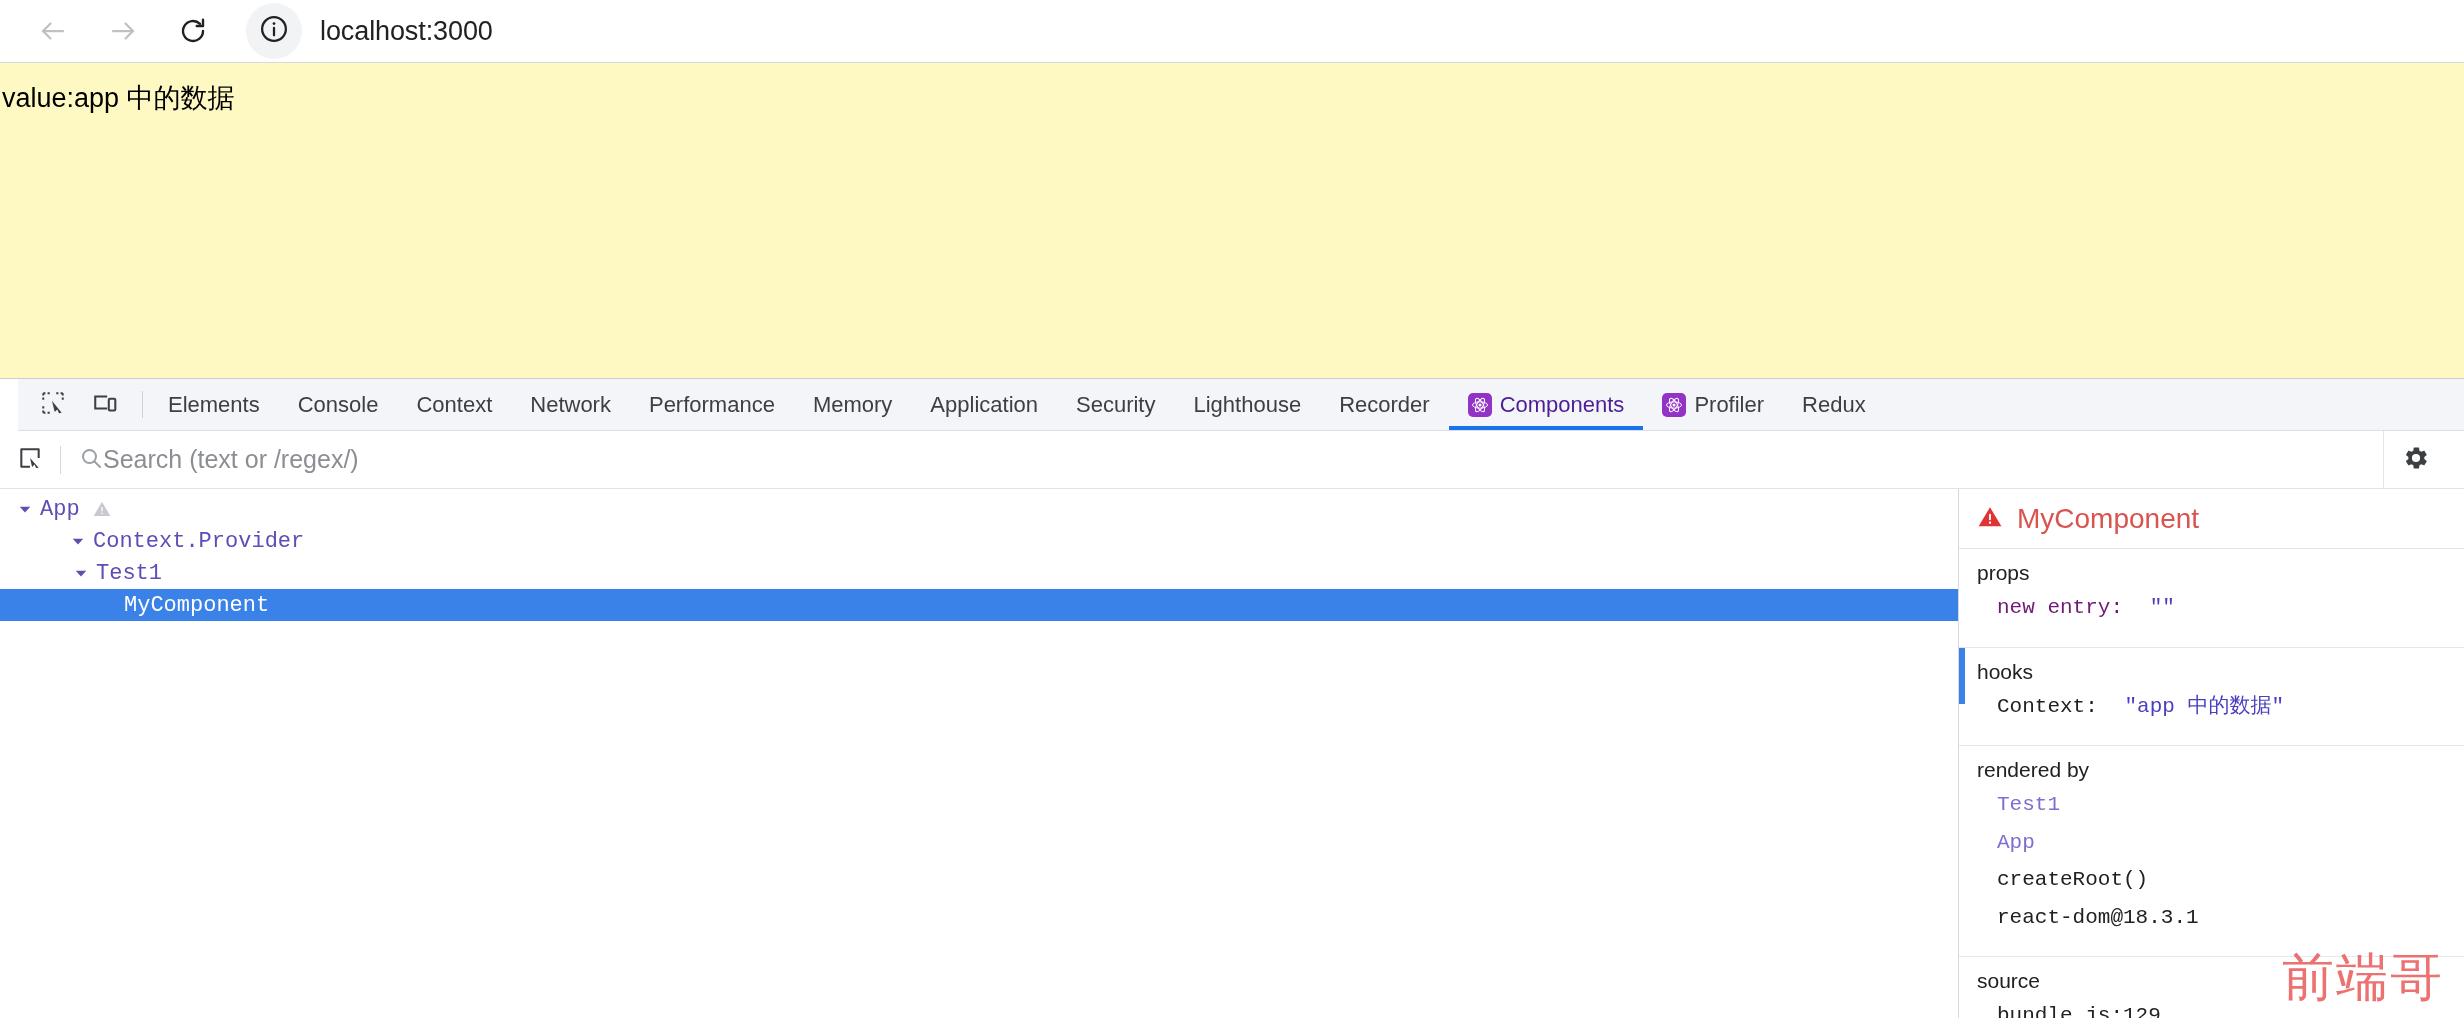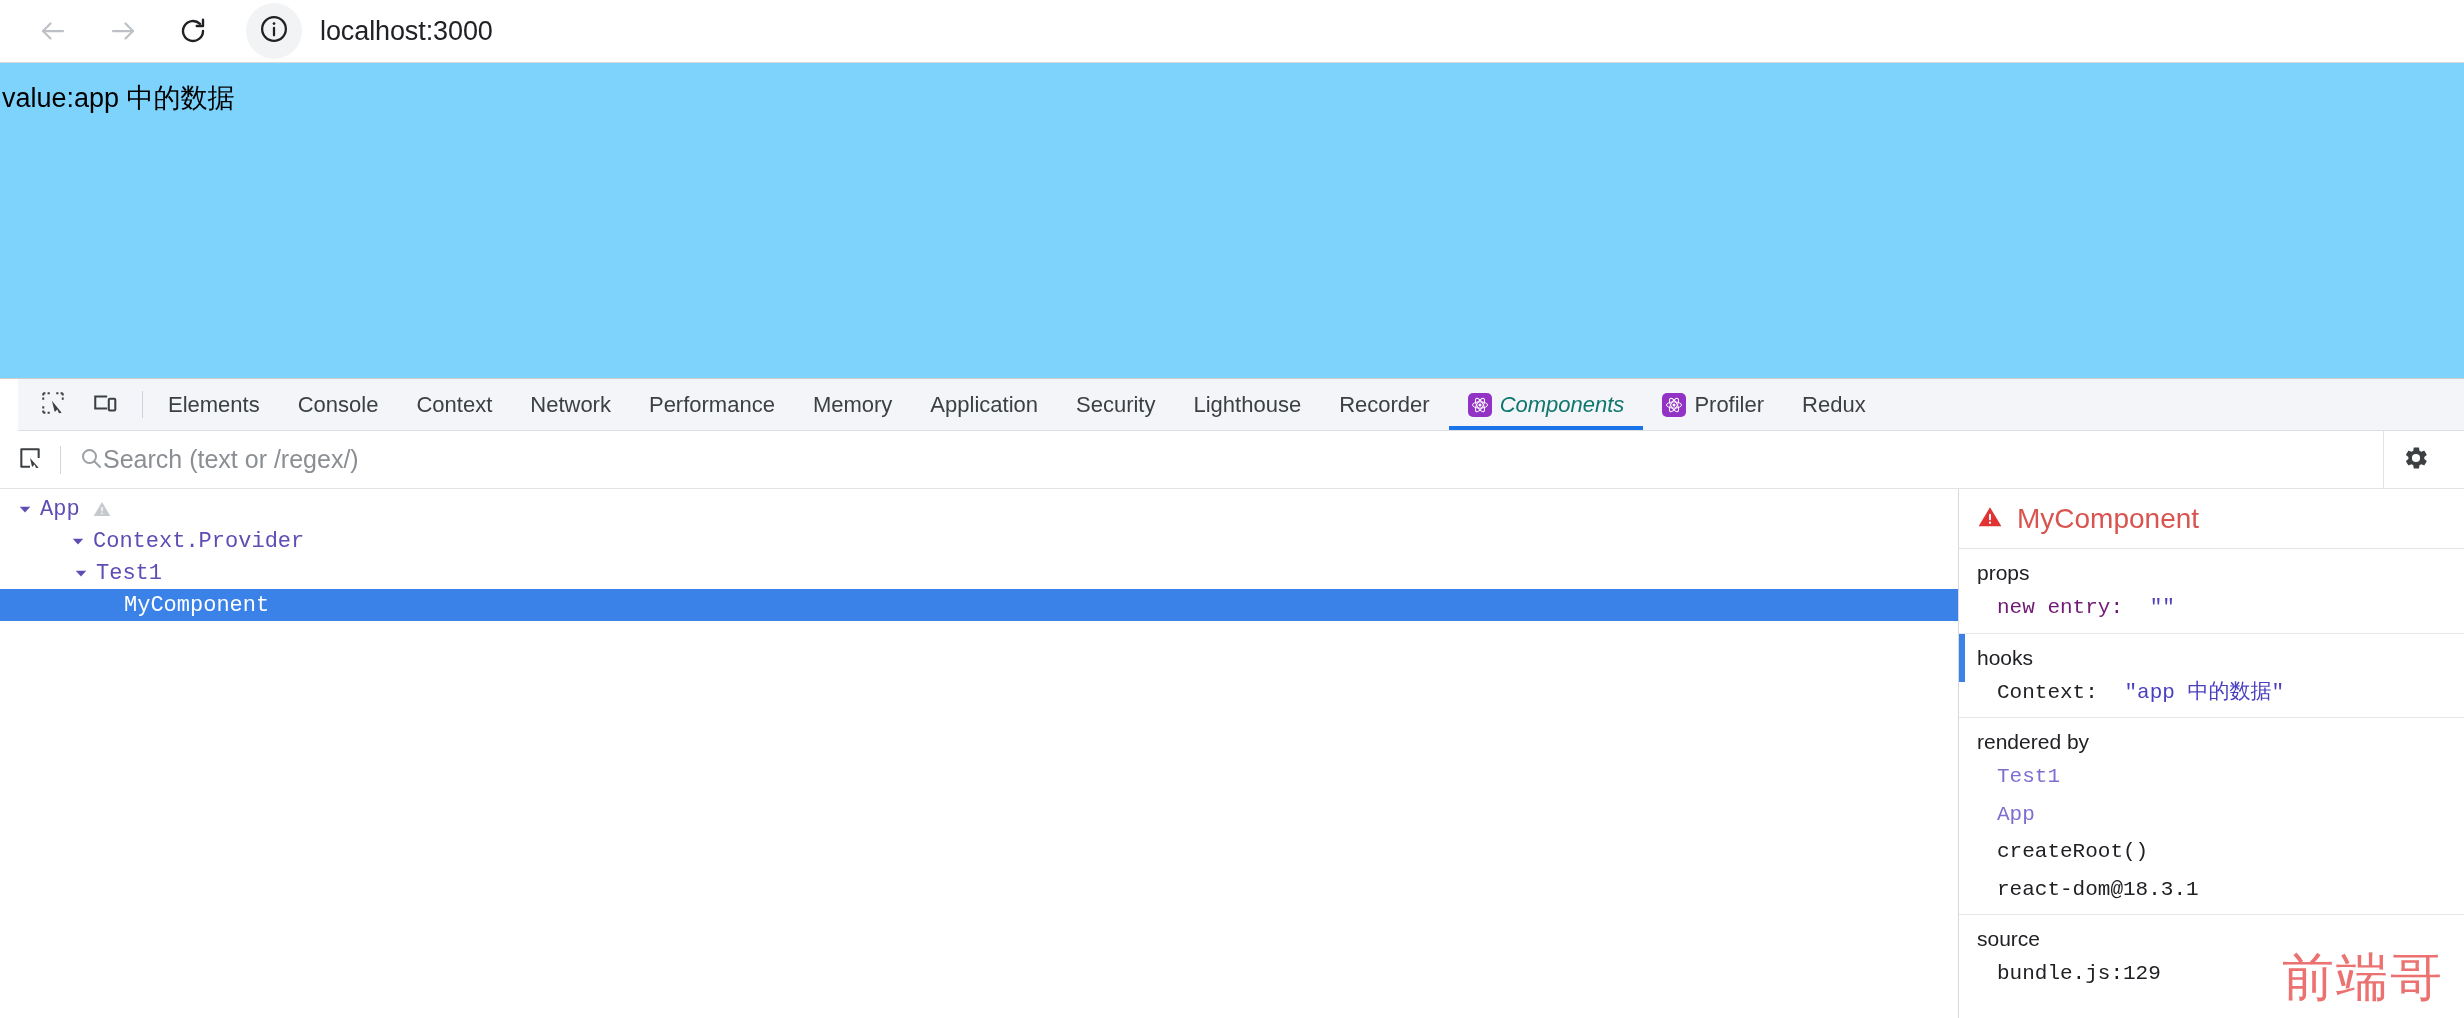--- a/index.html
+++ b/index.html
@@ -49,21 +49,21 @@
   }
   .chrome-sep {
     height: 1px;
     background: #d9dadc;
     width: 100%;
   }
 
   
   .page-viewport {
     height: 315px;
-    background: #7dd3fc;
+    background: #fef9c3;
     padding: 18px 0 0 0;
   }
   .page-text {
     font-size: 27px;
     color: #000000;
     line-height: 1.3;
     padding-left: 2px;
   }
 
   
@@ -107,21 +107,21 @@
   .dt-tab {
     display: flex;
     align-items: center;
     gap: 8px;
     padding: 0 19px;
     font-size: 22px;
     color: #3c4043;
     white-space: nowrap;
     position: relative;
   }
-  .dt-tab.active { color: #0f766e; font-style: italic; }
+  .dt-tab.active { color: #4c1d95; }
   .dt-tab.active::after {
     content: "";
     position: absolute;
     left: 0; right: 0; bottom: 0;
     height: 4px;
     background: #1a73e8;
   }
   .react-badge {
     width: 24px; height: 24px;
     border-radius: 5px;
@@ -227,21 +227,21 @@
     padding: 0 18px;
     border-bottom: 1px solid #e3e4e6;
   }
   .dp-title {
     font-size: 28px;
     color: #d9534f;
     white-space: nowrap;
   }
   .dp-section {
     border-bottom: 1px solid #e6e7e9;
-    padding: 12px 0 6px 0;
+    padding: 12px 0 20px 0;
   }
   .dp-section.no-border { border-bottom: none; }
   .dp-section-title {
     font-size: 21px;
     color: #202124;
     padding: 0 18px 4px 18px;
     font-weight: 400;
   }
   .dp-row {
     font-family: "Liberation Mono", monospace;

